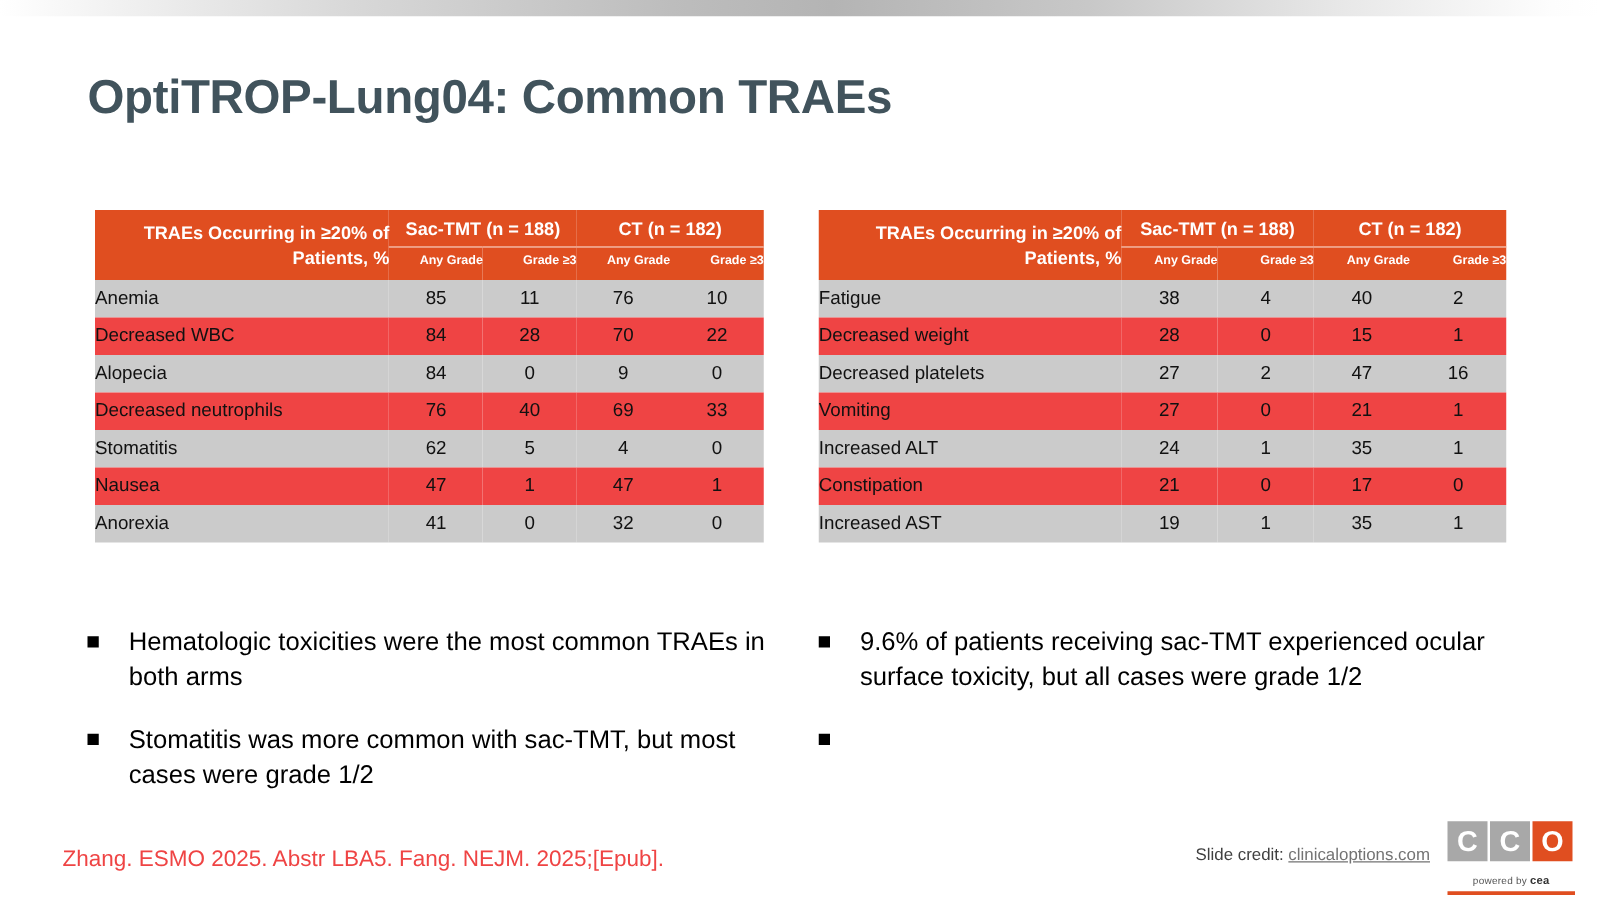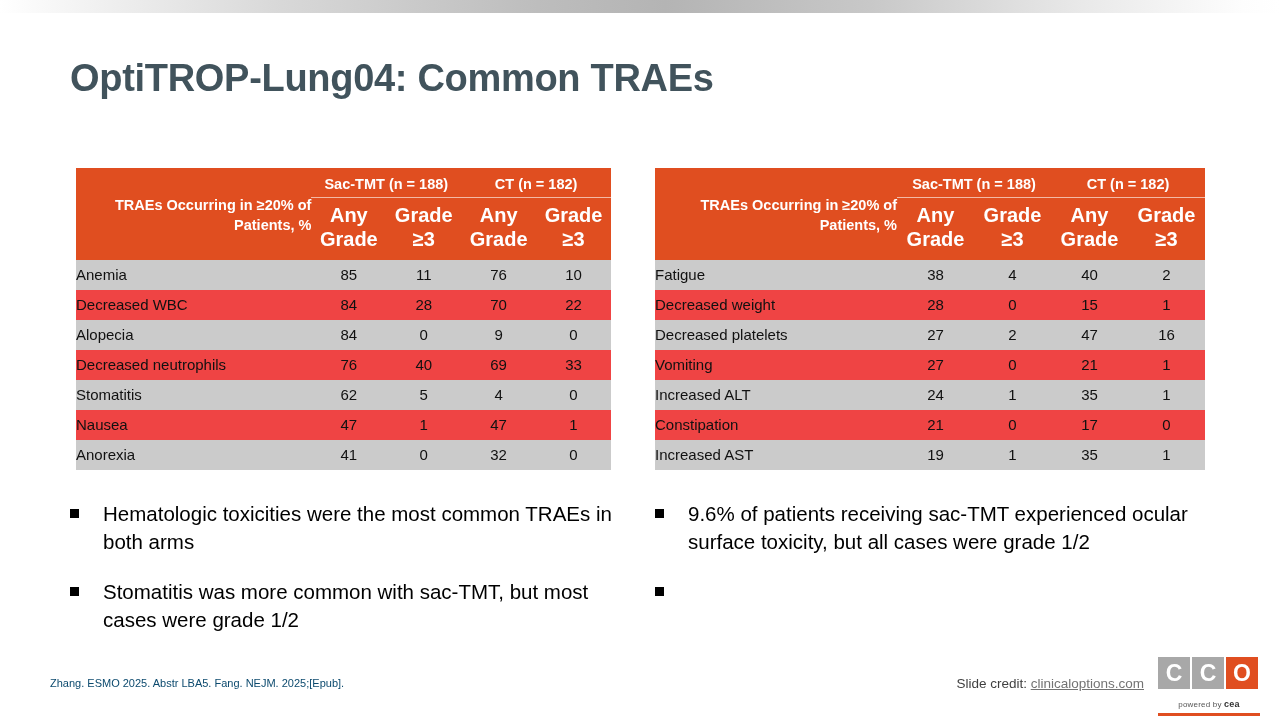--- a/index.html
+++ b/index.html
@@ -80,23 +80,23 @@
     vertical-align: middle;
     font-size: 14.5px;
     line-height: 1.35;
   }
   .traes thead tr.grp th.grouped {
     border-bottom: 1.5px solid #f3b9a6;
   }
   .traes thead tr.sub th {
     background: #e04e20;
     color: #ffffff;
-    font-size: 20px;
+    font-size: 10px;
     font-weight: bold;
-    text-align: center;
+    text-align: right;
     padding: 5px 0 9px 0;
     line-height: 1.2;
     vertical-align: top;
   }
 
   .traes tbody td {
     font-size: 15px;
     color: #111111;
     padding: 6px 0 7px 0;
     text-align: center;
@@ -133,22 +133,22 @@
     font-size: 20.5px;
     color: #000000;
     line-height: 1.37;
   }
 
   
   .citation {
     position: absolute;
     left: 50px;
     top: 677px;
-    font-size: 11px;
-    color: #0c4a6e;
+    font-size: 18px;
+    color: #ef4444;
     white-space: nowrap;
   }
   .credit {
     position: absolute;
     right: 136px;
     top: 676px;
     font-size: 13.5px;
     color: #3f3f3f;
     white-space: nowrap;
   }

